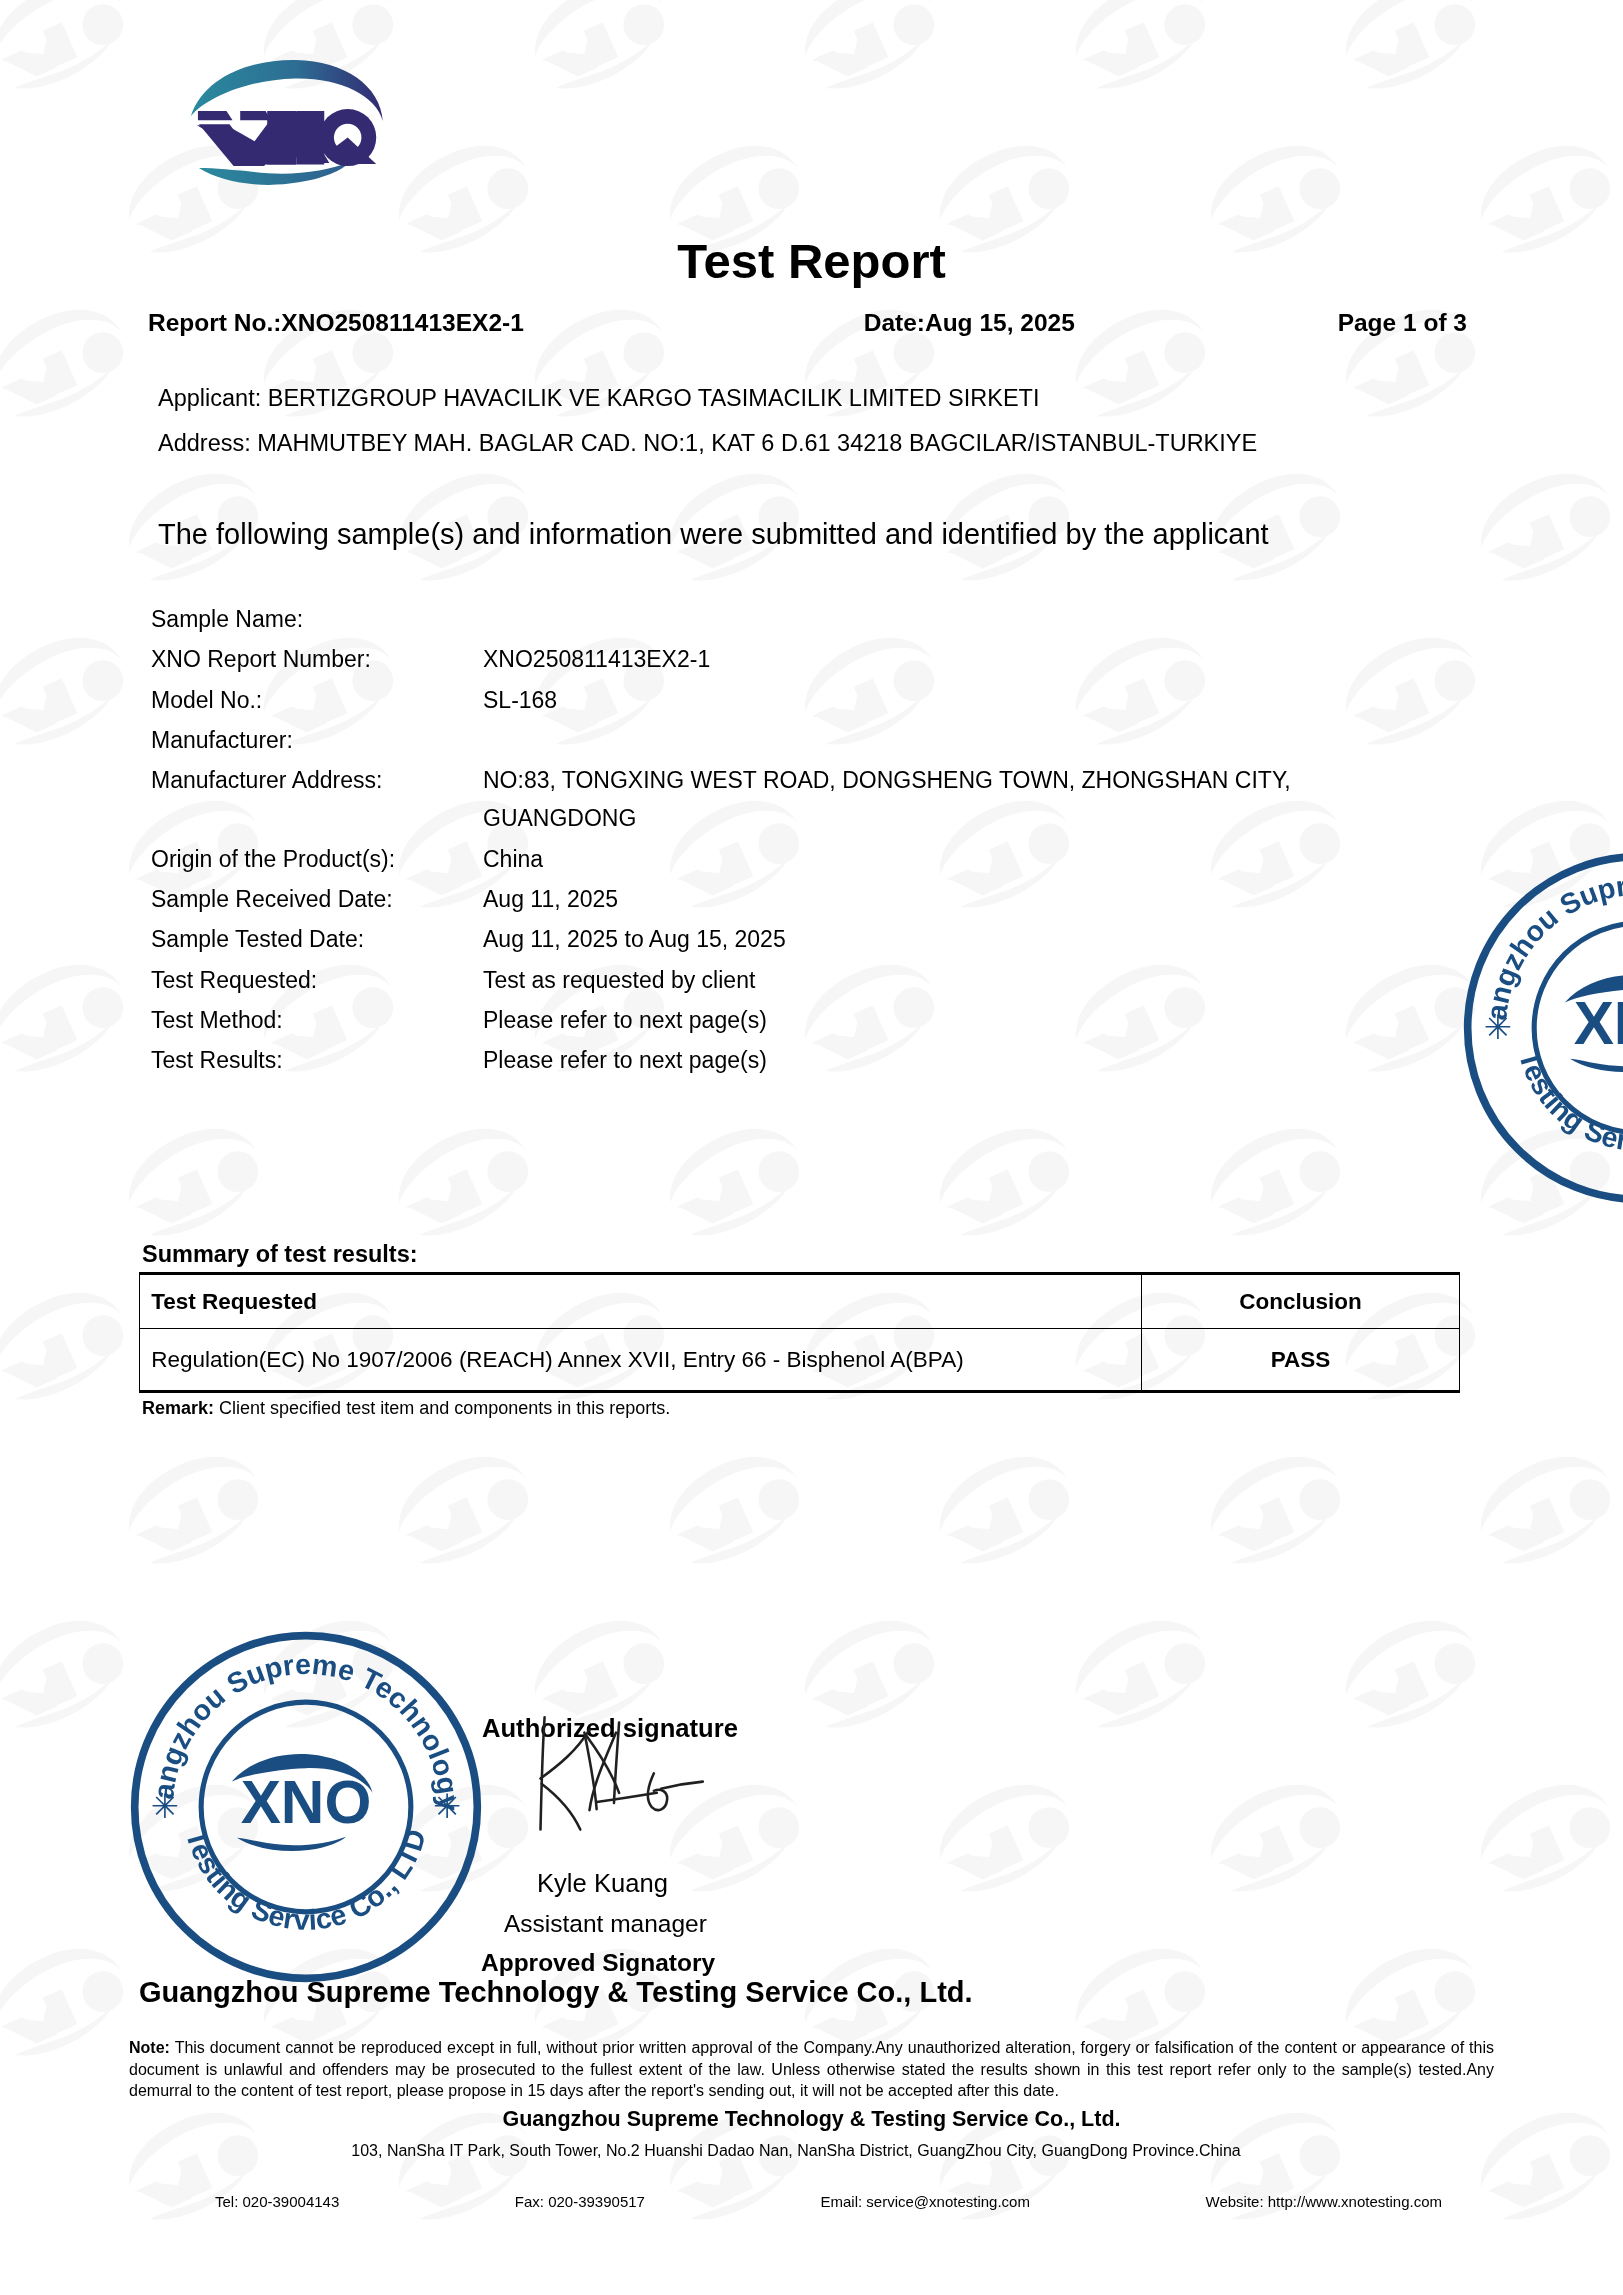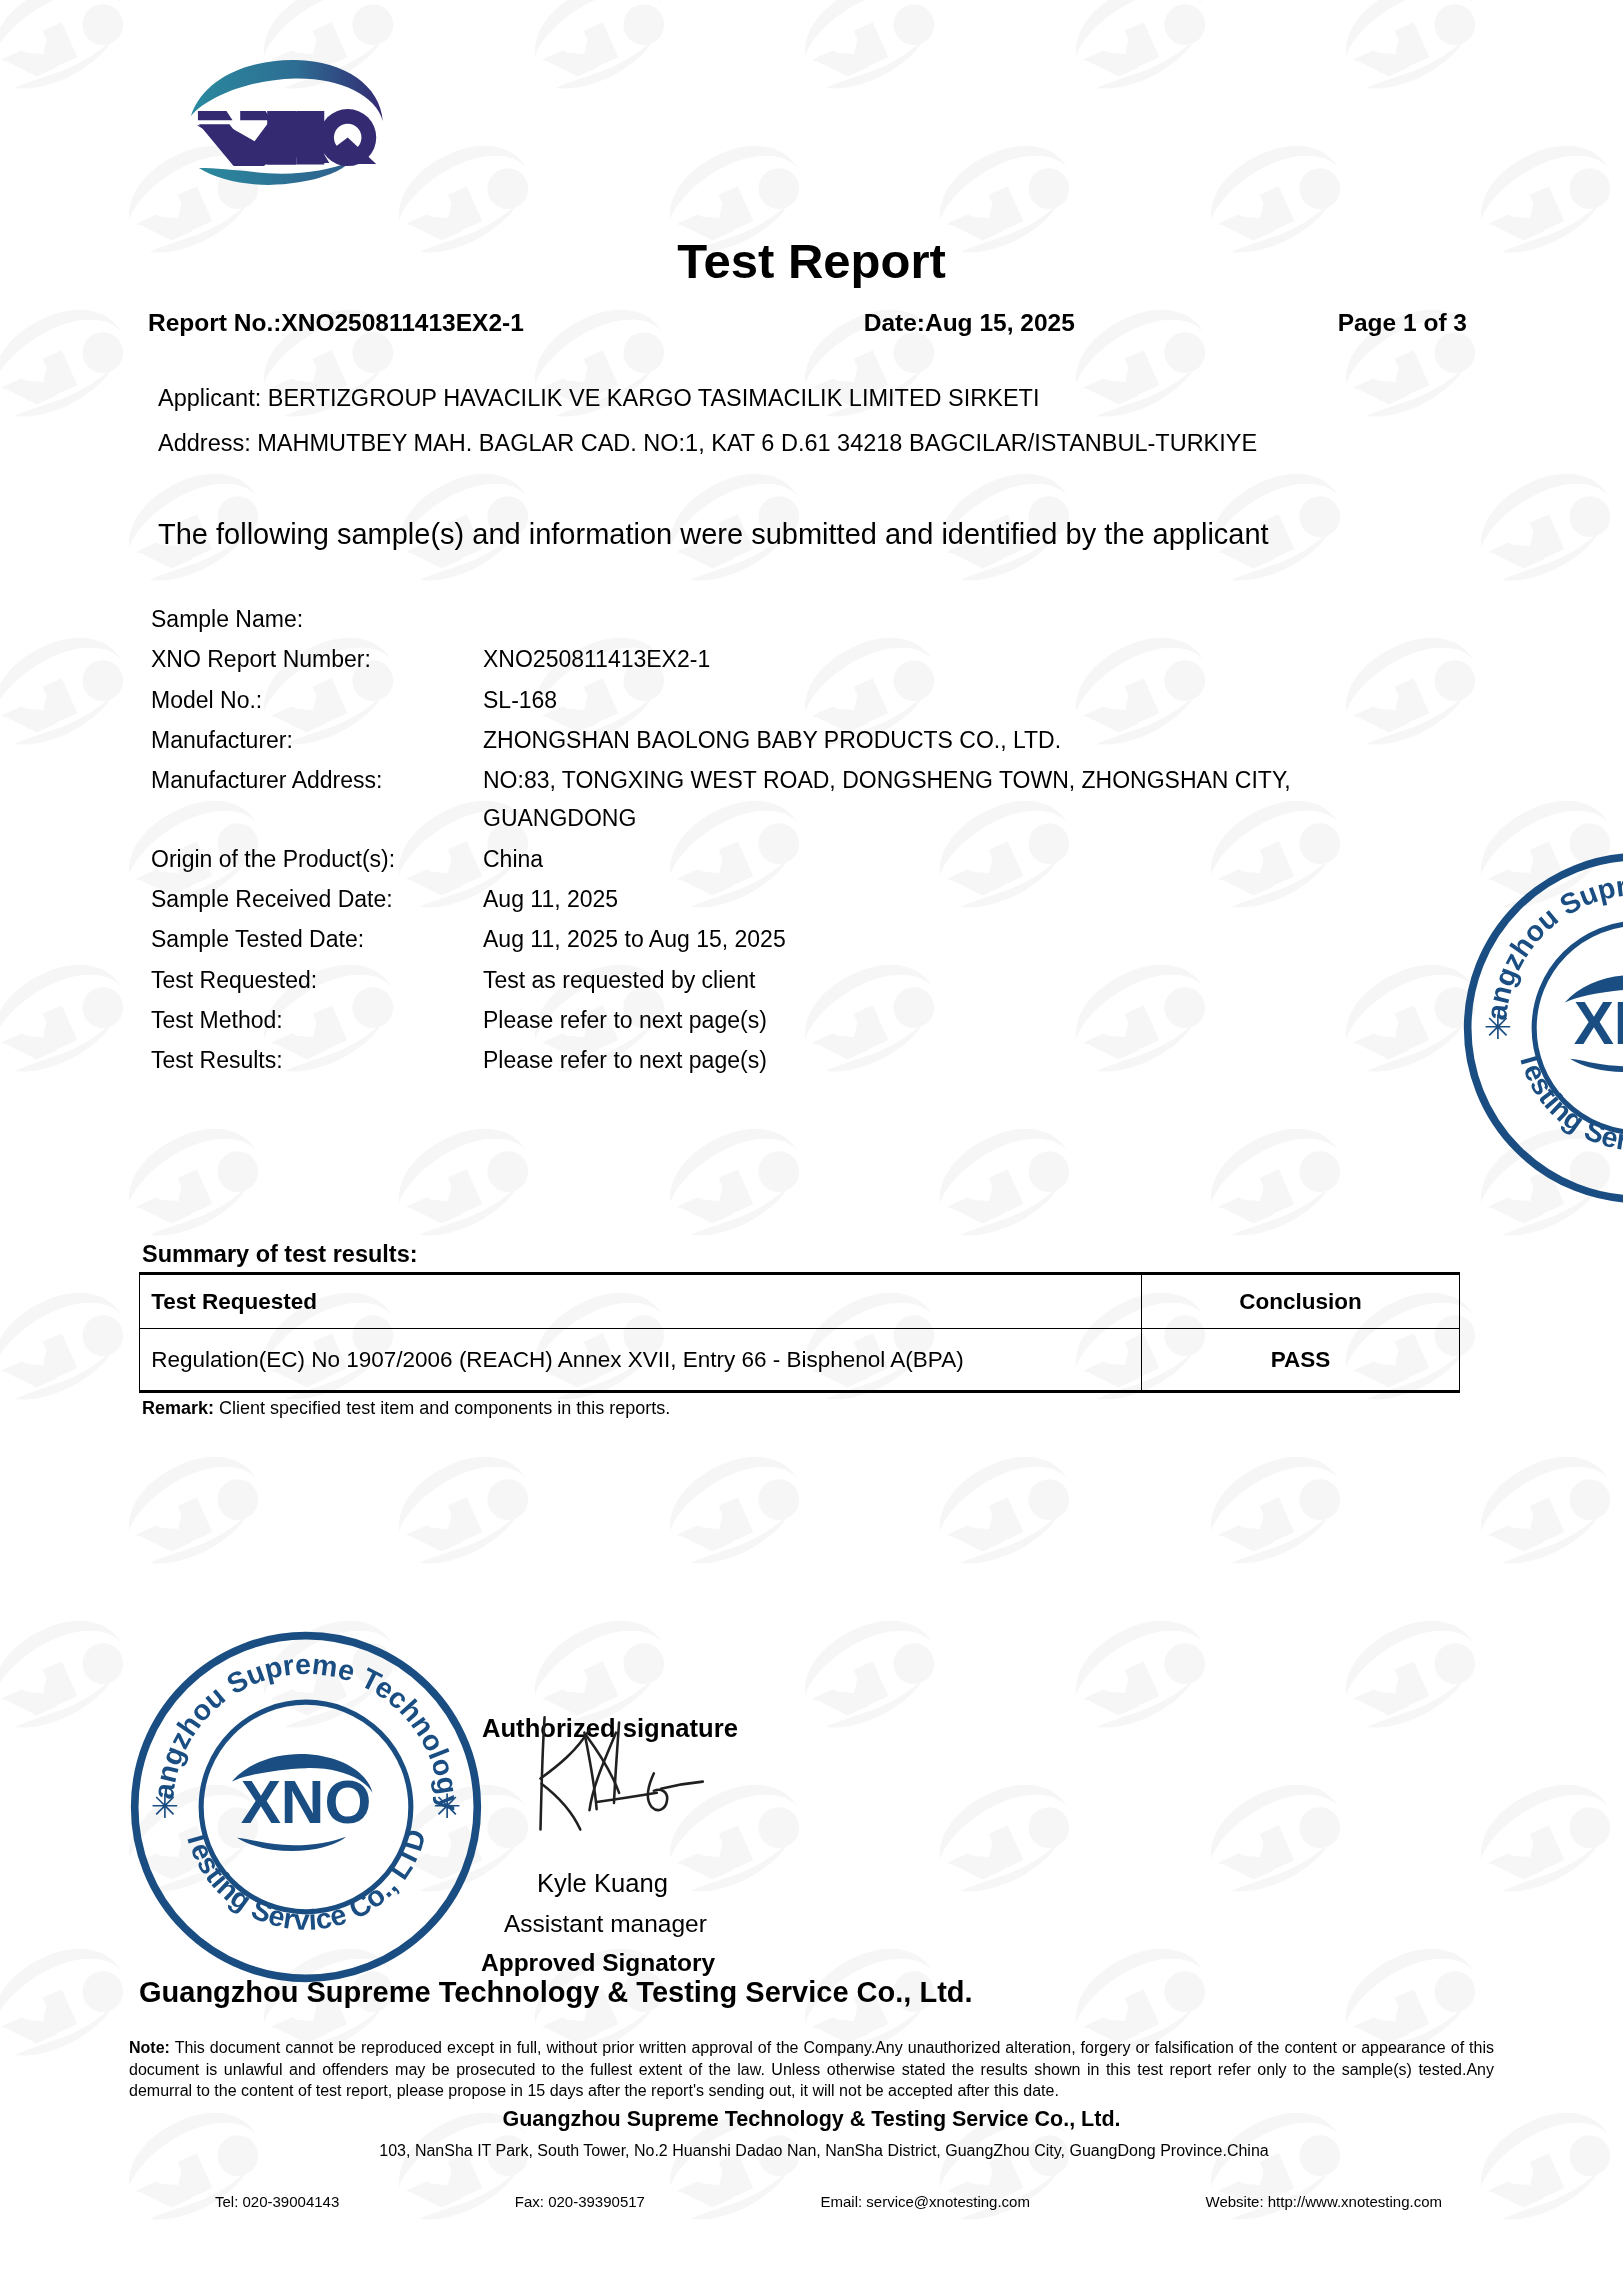--- a/index.html
+++ b/index.html
@@ -134,21 +134,21 @@
     position:absolute; left:129px; top:2037px; width:1365px;
     font-size:16px; line-height:21.5px; text-align:justify;
   }
   #note b { font-weight:bold; }
   #footcompany {
     position:absolute; left:0; top:2107px; width:1623px;
     text-align:center; font-size:21.5px; font-weight:bold;
   }
   #footaddr {
     position:absolute; left:0; top:2142px; width:1592px;
-    text-align:center; font-size:16px;padding-left:28px;
+    text-align:center; font-size:16px;
   }
   #footcontact {
     position:absolute; left:215px; top:2193px; width:1227px;
     display:flex; justify-content:space-between;
     font-size:15px;
   }
 </style>
 </head>
 <body>
 
@@ -1051,21 +1051,20 @@
       <div class="row">
         <div class="lbl">XNO Report Number:</div>
         <div class="val"><span>XNO250811413EX2-1</span></div>
       </div>
       <div class="row">
         <div class="lbl">Model No.:</div>
         <div class="val"><span>SL-168</span></div>
       </div>
       <div class="row">
         <div class="lbl">Manufacturer:</div>
-        <div class="val"><span>ZHONGSHAN BAOLONG BABY PRODUCTS CO., LTD.</span></div>
       </div>
       <div class="row">
         <div class="lbl">Manufacturer Address:</div>
         <div class="val"><span>NO:83, TONGXING WEST ROAD, DONGSHENG TOWN, ZHONGSHAN CITY,</span><span class="l2">GUANGDONG</span></div>
       </div>
       <div class="row">
         <div class="lbl">Origin of the Product(s):</div>
         <div class="val"><span>China</span></div>
       </div>
       <div class="row">

